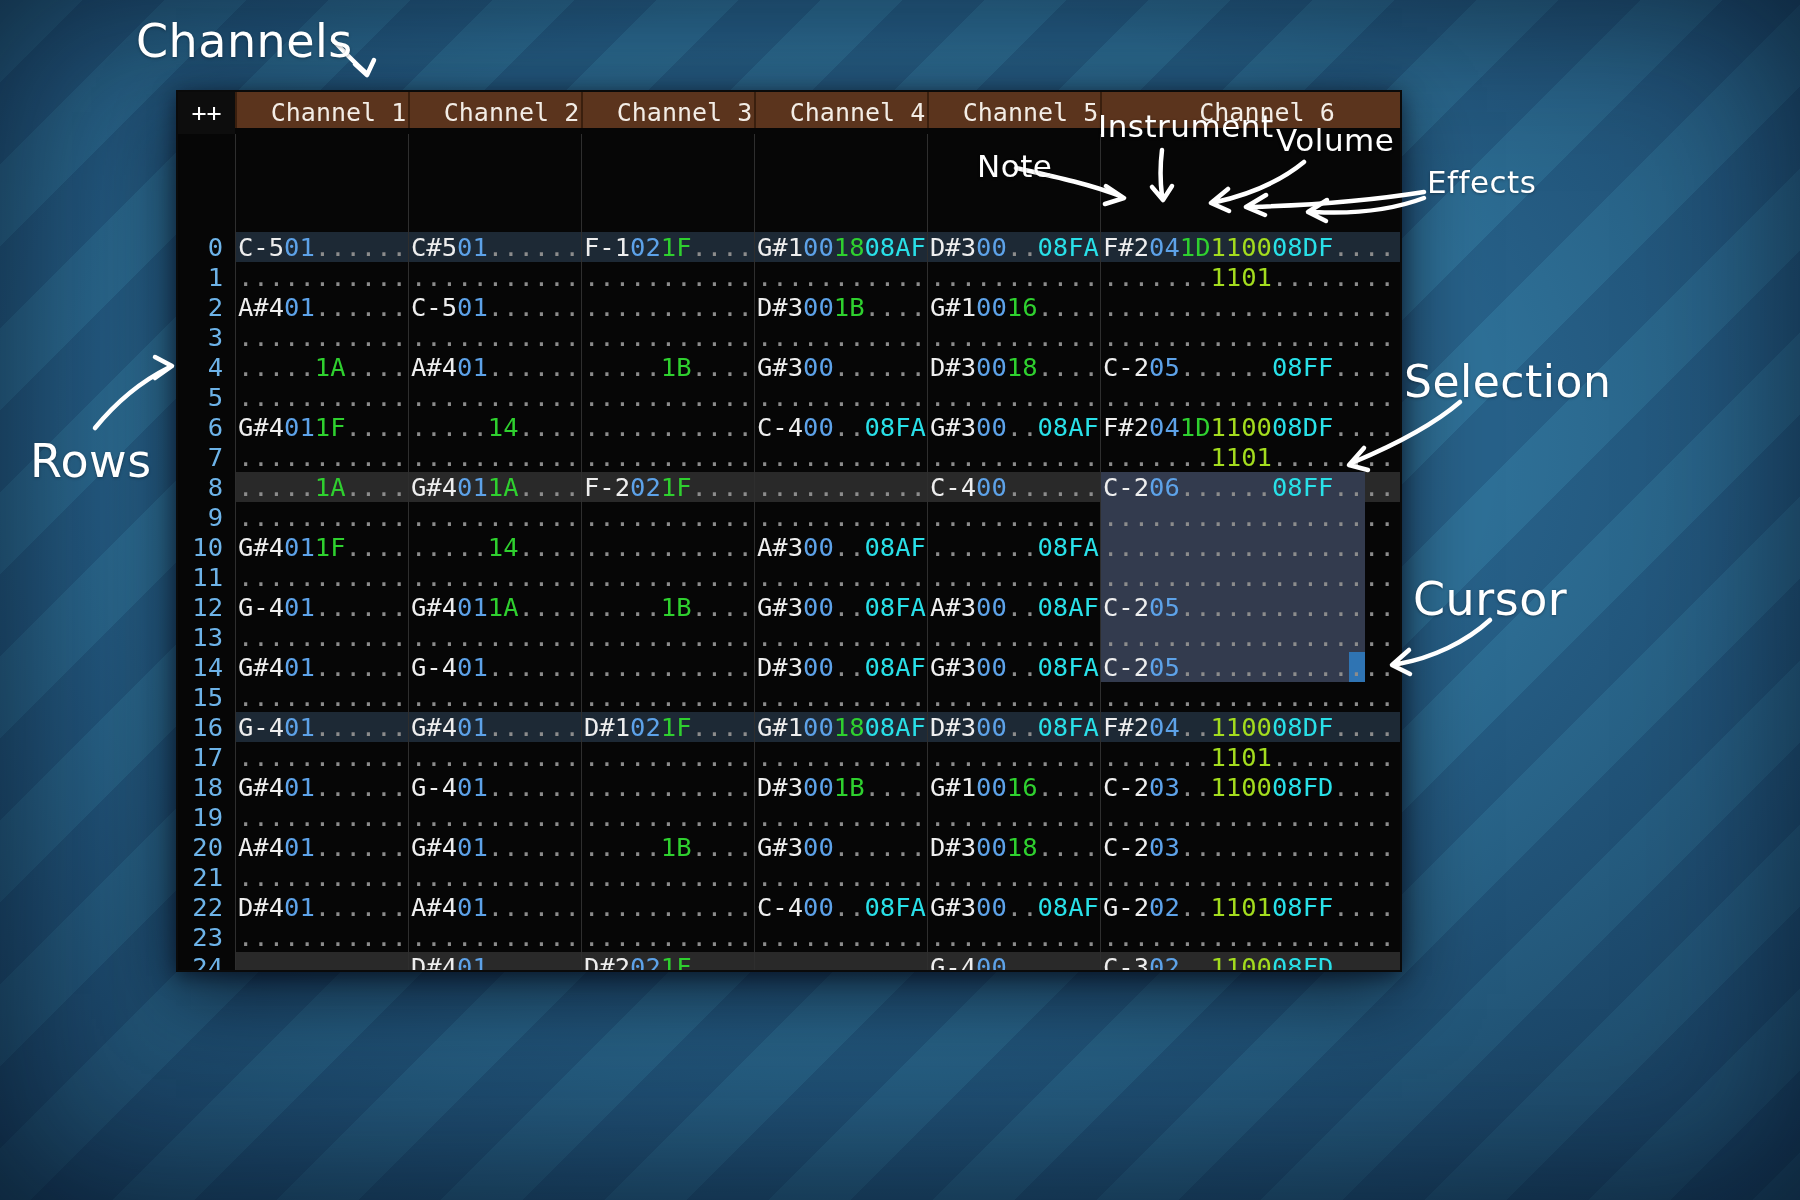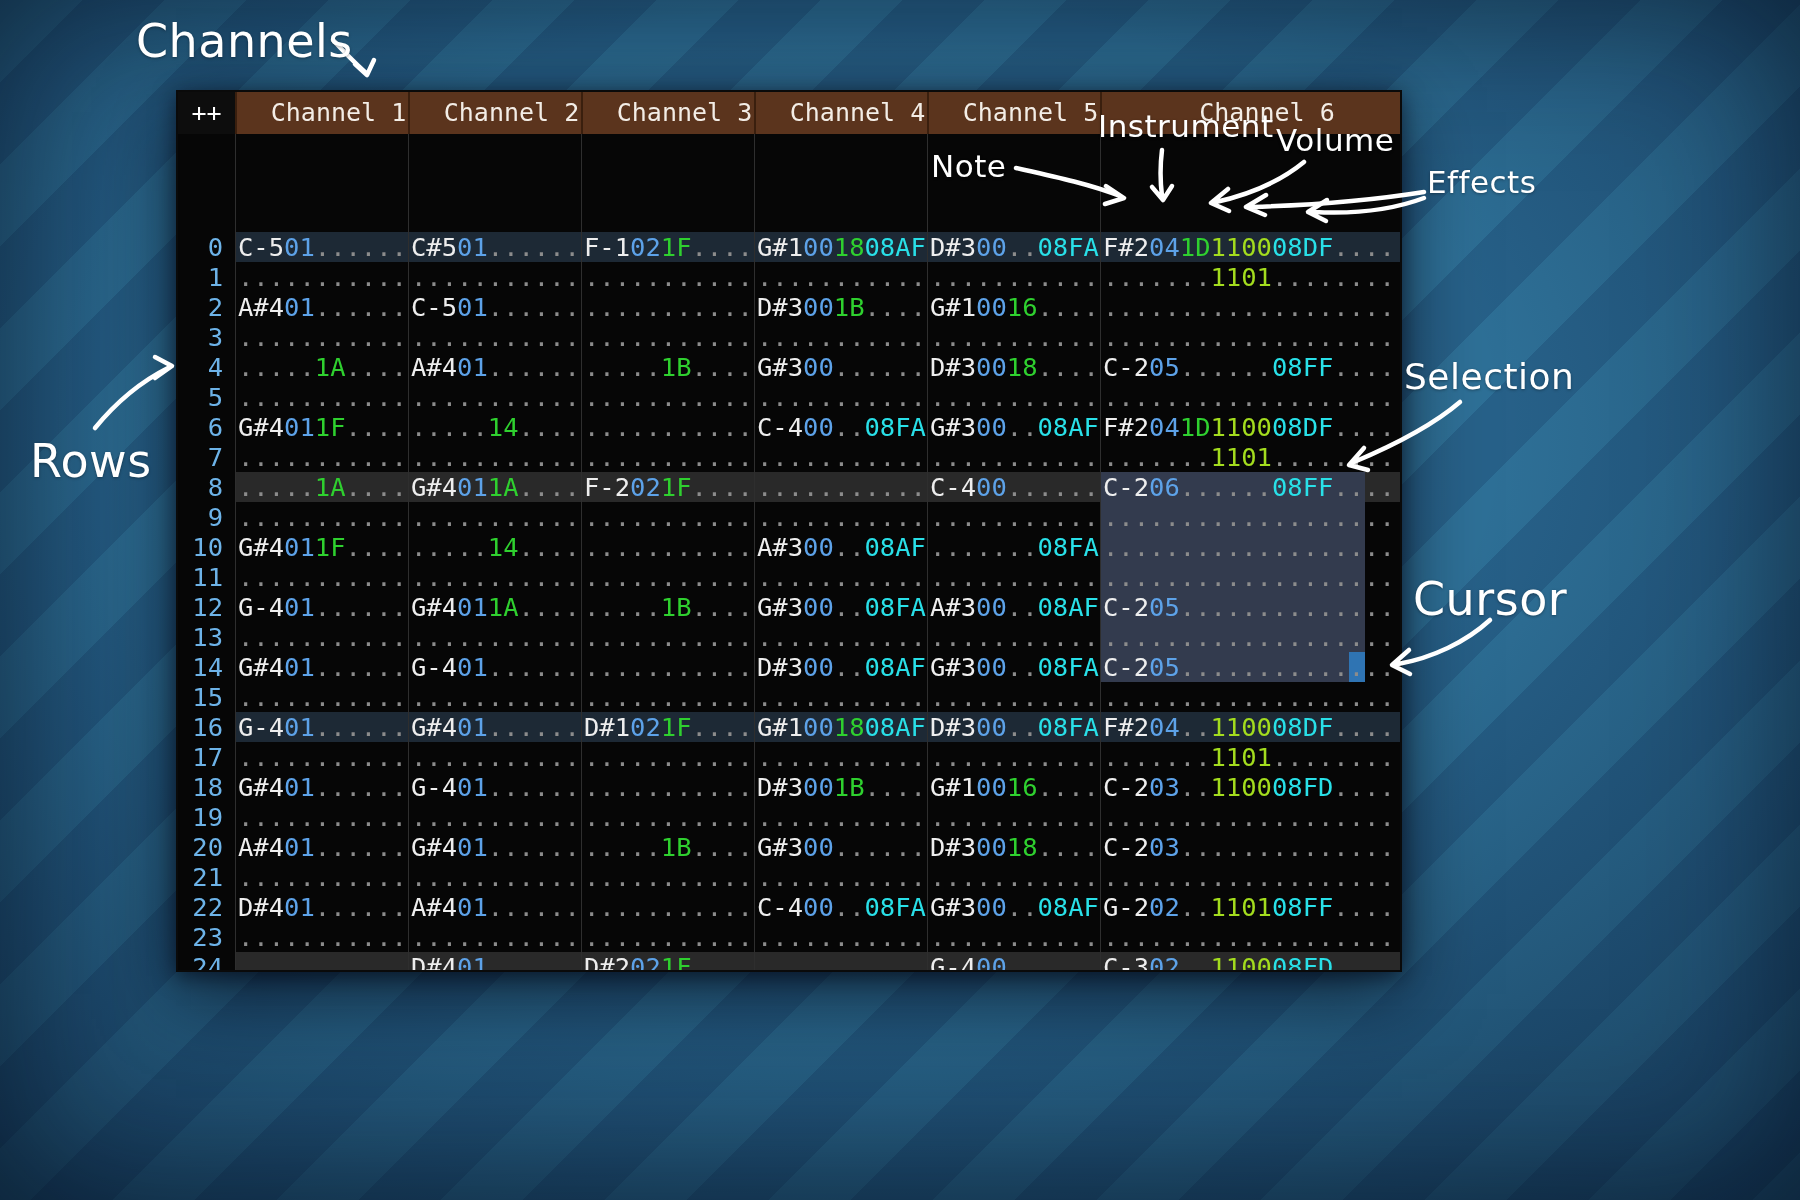--- a/index.html
+++ b/index.html
@@ -15,21 +15,21 @@
 
   
   .window{position:absolute;left:176px;top:90px;width:1222px;height:878px;
       background:#060606;border:2px solid #0a0a0a;box-sizing:content-box;
       box-shadow:0 22px 70px rgba(0,0,12,.6),0 4px 20px rgba(0,0,12,.55);
       overflow:hidden;}
   .header{position:absolute;left:0;top:0;width:100%;height:42px;display:flex;
       font-family:"DejaVu Sans Mono",monospace;font-size:25px;color:#f3ede6;}
   .hcorner{width:57px;height:42px;line-height:42px;text-align:center;
       background:#0d0d0d;color:#fff;flex:0 0 auto;}
-  .hcell{width:173px;height:42px;line-height:42px;text-align:center;
+  .hcell{width:173px;height:36px;line-height:42px;text-align:center;
       background:#5b341d;border-left:2px solid #3a1f0e;box-sizing:border-box;flex:0 0 auto;padding-left:32px;}
   .hcell.last{width:300px;}
   .hcell.last span{display:inline-block;width:235px;text-align:center;}
 
   
   .pattern{position:absolute;left:0;top:42px;width:1222px;height:836px;
       overflow:hidden;background:#060606;
       font-family:"DejaVu Sans Mono",monospace;font-size:25.5px;line-height:30px;}
   .vline{position:absolute;top:0;bottom:0;width:1px;background:#2e2e2e;}
   .band{position:absolute;left:57px;right:0;height:30px;}
@@ -44,21 +44,21 @@
       overflow:hidden;flex:0 0 auto;}
   .cell.c6{width:300px;}
   .cell i,.rnum{font-style:normal;}
   i.tn{color:var(--note);} i.ti{color:var(--instrument);margin-top:8px;} i.tv{color:var(--volume);}
   i.f8{color:var(--effect-pan);} i.f1{color:var(--effect-other);text-align:right;} i.d{color:var(--empty-dot);}
 
   
   .ann{position:absolute;color:#fff;z-index:5;
       text-shadow:0 1px 3px rgba(0,0,0,.35);letter-spacing:.5px;}
   .ann.big{font-size:46px;}
-  .ann.mid{font-size:36px;}
+  .ann.mid{font-size:44px;}
   .ann.sm{font-size:31px;}
   #arrows{position:absolute;inset:0;z-index:4;pointer-events:none;}
   #arrows path{fill:none;stroke:#fff;stroke-width:4.5;stroke-linecap:round;stroke-linejoin:round;}
 </style>
 </head>
 <body>
 
 <div class="bg"></div>
 
 <div class="window">
@@ -107,21 +107,21 @@
       <div class="prow" style="top:698px"><span class="rnum">20</span><span class="cell"><i class="tn">A#4</i><i class="ti">01</i><i class="d">..</i><i class="d">....</i></span><span class="cell"><i class="tn">G#4</i><i class="ti">01</i><i class="d">..</i><i class="d">....</i></span><span class="cell"><i class="d">...</i><i class="d">..</i><i class="tv">1B</i><i class="d">....</i></span><span class="cell"><i class="tn">G#3</i><i class="ti">00</i><i class="d">..</i><i class="d">....</i></span><span class="cell"><i class="tn">D#3</i><i class="ti">00</i><i class="tv">18</i><i class="d">....</i></span><span class="cell c6"><i class="tn">C-2</i><i class="ti">03</i><i class="d">..</i><i class="d">....</i><i class="d">....</i><i class="d">....</i></span></div>
       <div class="prow" style="top:728px"><span class="rnum">21</span><span class="cell"><i class="d">...</i><i class="d">..</i><i class="d">..</i><i class="d">....</i></span><span class="cell"><i class="d">...</i><i class="d">..</i><i class="d">..</i><i class="d">....</i></span><span class="cell"><i class="d">...</i><i class="d">..</i><i class="d">..</i><i class="d">....</i></span><span class="cell"><i class="d">...</i><i class="d">..</i><i class="d">..</i><i class="d">....</i></span><span class="cell"><i class="d">...</i><i class="d">..</i><i class="d">..</i><i class="d">....</i></span><span class="cell c6"><i class="d">...</i><i class="d">..</i><i class="d">..</i><i class="d">....</i><i class="d">....</i><i class="d">....</i></span></div>
       <div class="prow" style="top:758px"><span class="rnum">22</span><span class="cell"><i class="tn">D#4</i><i class="ti">01</i><i class="d">..</i><i class="d">....</i></span><span class="cell"><i class="tn">A#4</i><i class="ti">01</i><i class="d">..</i><i class="d">....</i></span><span class="cell"><i class="d">...</i><i class="d">..</i><i class="d">..</i><i class="d">....</i></span><span class="cell"><i class="tn">C-4</i><i class="ti">00</i><i class="d">..</i><i class="f8">08FA</i></span><span class="cell"><i class="tn">G#3</i><i class="ti">00</i><i class="d">..</i><i class="f8">08AF</i></span><span class="cell c6"><i class="tn">G-2</i><i class="ti">02</i><i class="d">..</i><i class="f1">1101</i><i class="f8">08FF</i><i class="d">....</i></span></div>
       <div class="prow" style="top:788px"><span class="rnum">23</span><span class="cell"><i class="d">...</i><i class="d">..</i><i class="d">..</i><i class="d">....</i></span><span class="cell"><i class="d">...</i><i class="d">..</i><i class="d">..</i><i class="d">....</i></span><span class="cell"><i class="d">...</i><i class="d">..</i><i class="d">..</i><i class="d">....</i></span><span class="cell"><i class="d">...</i><i class="d">..</i><i class="d">..</i><i class="d">....</i></span><span class="cell"><i class="d">...</i><i class="d">..</i><i class="d">..</i><i class="d">....</i></span><span class="cell c6"><i class="d">...</i><i class="d">..</i><i class="d">..</i><i class="d">....</i><i class="d">....</i><i class="d">....</i></span></div>
       <div class="prow" style="top:818px"><span class="rnum">24</span><span class="cell"><i class="d">...</i><i class="d">..</i><i class="d">..</i><i class="d">....</i></span><span class="cell"><i class="tn">D#4</i><i class="ti">01</i><i class="d">..</i><i class="d">....</i></span><span class="cell"><i class="tn">D#2</i><i class="ti">02</i><i class="tv">1F</i><i class="d">....</i></span><span class="cell"><i class="d">...</i><i class="d">..</i><i class="d">..</i><i class="d">....</i></span><span class="cell"><i class="tn">G-4</i><i class="ti">00</i><i class="d">..</i><i class="d">....</i></span><span class="cell c6"><i class="tn">C-3</i><i class="ti">02</i><i class="d">..</i><i class="f1">1100</i><i class="f8">08FD</i><i class="d">....</i></span></div>
     </div>
 </div>
 
 <div class="ann big" style="left:136px;top:14px;">Channels</div>
 <div class="ann big" style="left:30px;top:434px;">Rows</div>
-<div class="ann sm" style="left:931px;top:148px;">Note</div>
+<div class="ann sm" style="left:977px;top:148px;">Note</div>
 <div class="ann sm" style="left:1098px;top:108px;">Instrument</div>
 <div class="ann sm" style="left:1276px;top:122px;">Volume</div>
 <div class="ann sm" style="left:1427px;top:164px;">Effects</div>
 <div class="ann mid" style="left:1404px;top:356px;">Selection</div>
 <div class="ann big" style="left:1413px;top:572px;">Cursor</div>
 
 <svg id="arrows" width="1800" height="1200">
   <path d="M333,40 C346,54 354,62 366,73 M355,64 L367,75 L374,60"></path>
   <path d="M95,428 C118,400 140,382 168,368 M155,357 L172,366 L155,378"></path>
   <path d="M1016,168 C1052,176 1090,184 1120,196 M1106,186 L1124,198 L1105,204"></path>

